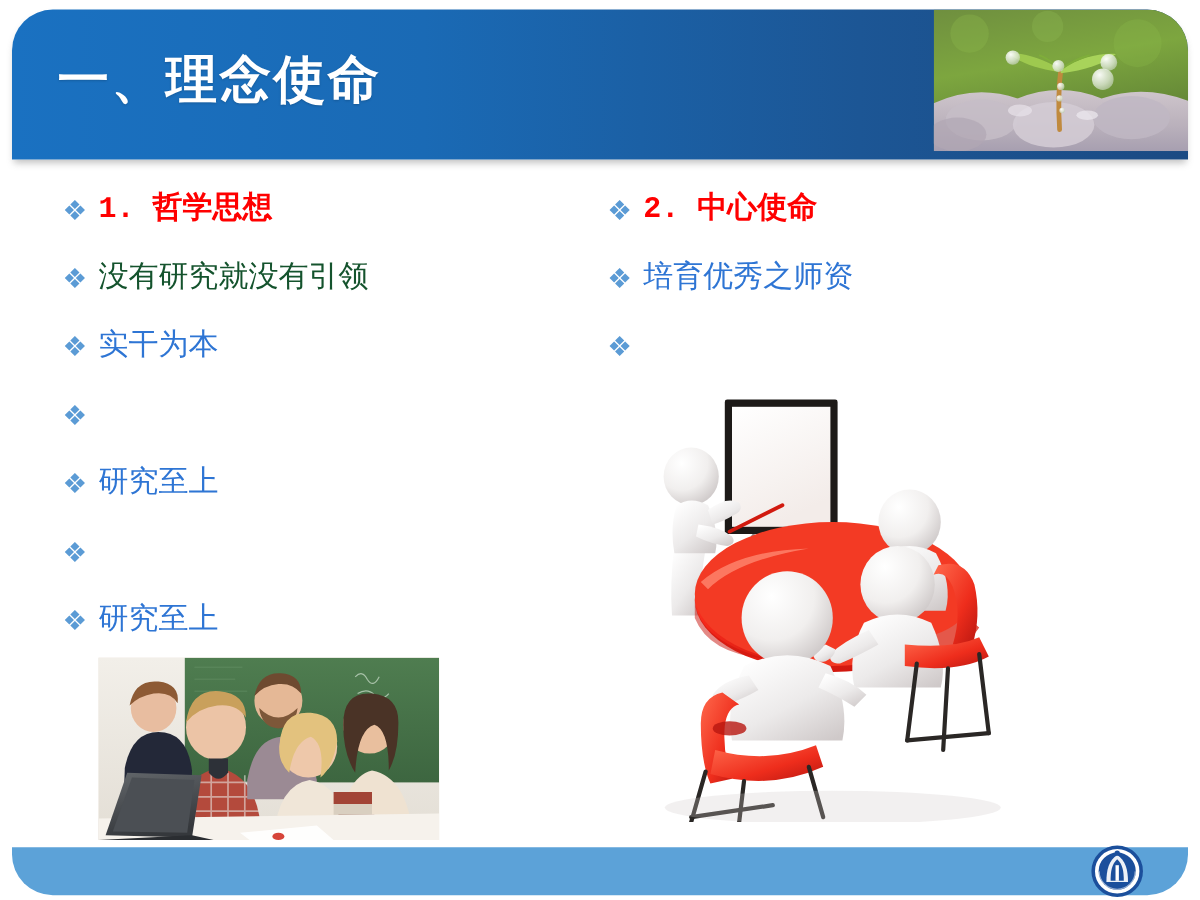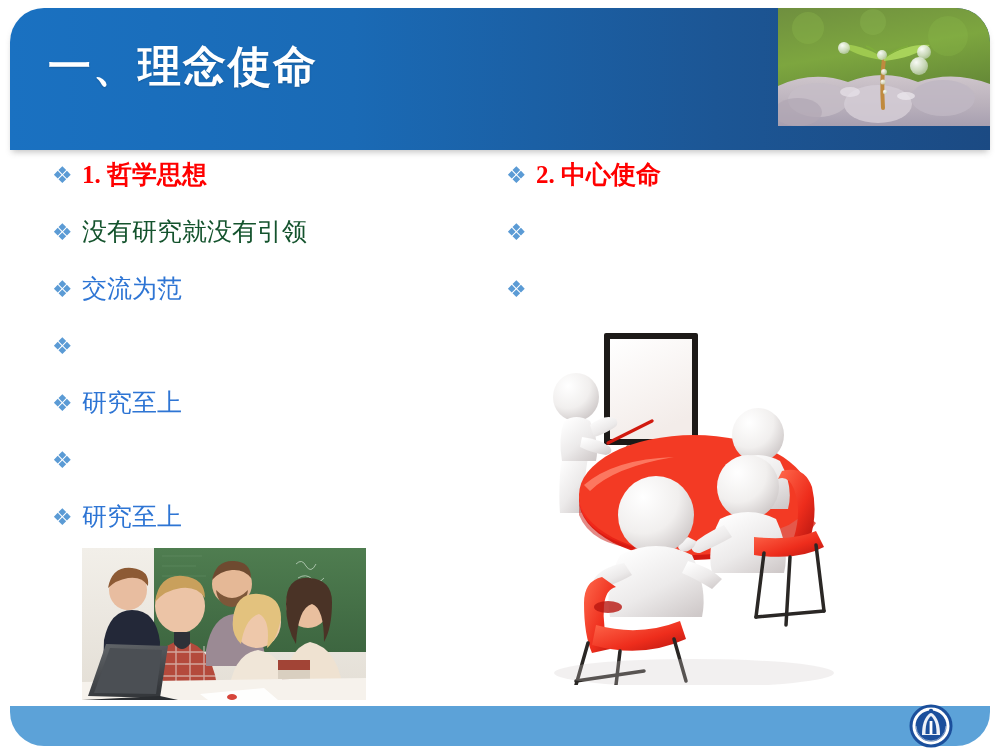--- a/index.html
+++ b/index.html
@@ -21,21 +21,21 @@
     background: #ffffff;
     overflow: hidden;
   }
 
   
   .title-band {
     position: absolute;
     left: 10px;
     top: 8px;
     width: 980px;
-    height: 142px;
+    height: 125px;
     border-radius: 34px 34px 0 0;
     background: linear-gradient(to right, #1a71c1 0%, #1a6ab5 35%, #1c5695 72%, #1b4a83 100%);
     box-shadow: 0 4px 6px -2px rgba(120,120,120,0.45);
     overflow: hidden;
   }
   .title-text {
     position: absolute;
     left: 38px;
     top: 30px;
     font-size: 43px;
@@ -77,21 +77,21 @@
     color: #5b9bd5;
     font-size: 23px;
     line-height: 34px;
     text-align: left;
     user-select: none;
   }
   .bullet-text {
     font-size: 25px;
     line-height: 34px;
     white-space: nowrap;
-    font-family: Liberation Serif, serif;
+    font-family: Liberation Mono, monospace;
   }
   .c-red   { color: #ff0000; font-weight: bold; }
   .c-green { color: #14532d; }
   .c-blue  { color: #2e75d4; }
 
   
   .students-photo {
     position: absolute;
     left: 82px;
     top: 548px;
@@ -189,21 +189,21 @@
     <div class="bullet-row">
       <span class="bullet-mark">❖</span>
       <span class="bullet-text c-red">1. 哲学思想</span>
     </div>
     <div class="bullet-row">
       <span class="bullet-mark">❖</span>
       <span class="bullet-text c-green">没有研究就没有引领</span>
     </div>
     <div class="bullet-row">
       <span class="bullet-mark">❖</span>
-      <span class="bullet-text c-blue">交流为范</span>
+      <span class="bullet-text c-blue">实干为本</span>
     </div>
     <div class="bullet-row">
       <span class="bullet-mark">❖</span>
     </div>
     <div class="bullet-row">
       <span class="bullet-mark">❖</span>
       <span class="bullet-text c-blue">研究至上</span>
     </div>
     <div class="bullet-row">
       <span class="bullet-mark">❖</span>
@@ -214,20 +214,21 @@
     </div>
   </div>
 
   <div class="col col-right">
     <div class="bullet-row">
       <span class="bullet-mark">❖</span>
       <span class="bullet-text c-red">2. 中心使命</span>
     </div>
     <div class="bullet-row">
       <span class="bullet-mark">❖</span>
+      <span class="bullet-text c-blue">培育优秀之师资</span>
     </div>
     <div class="bullet-row">
       <span class="bullet-mark">❖</span>
     </div>
   </div>
 
   <div class="students-photo">
     <svg viewBox="0 0 284 152" preserveAspectRatio="none" aria-hidden="true">
       <defs>
         <linearGradient id="gBoard" x1="0" y1="0" x2="0" y2="1">

